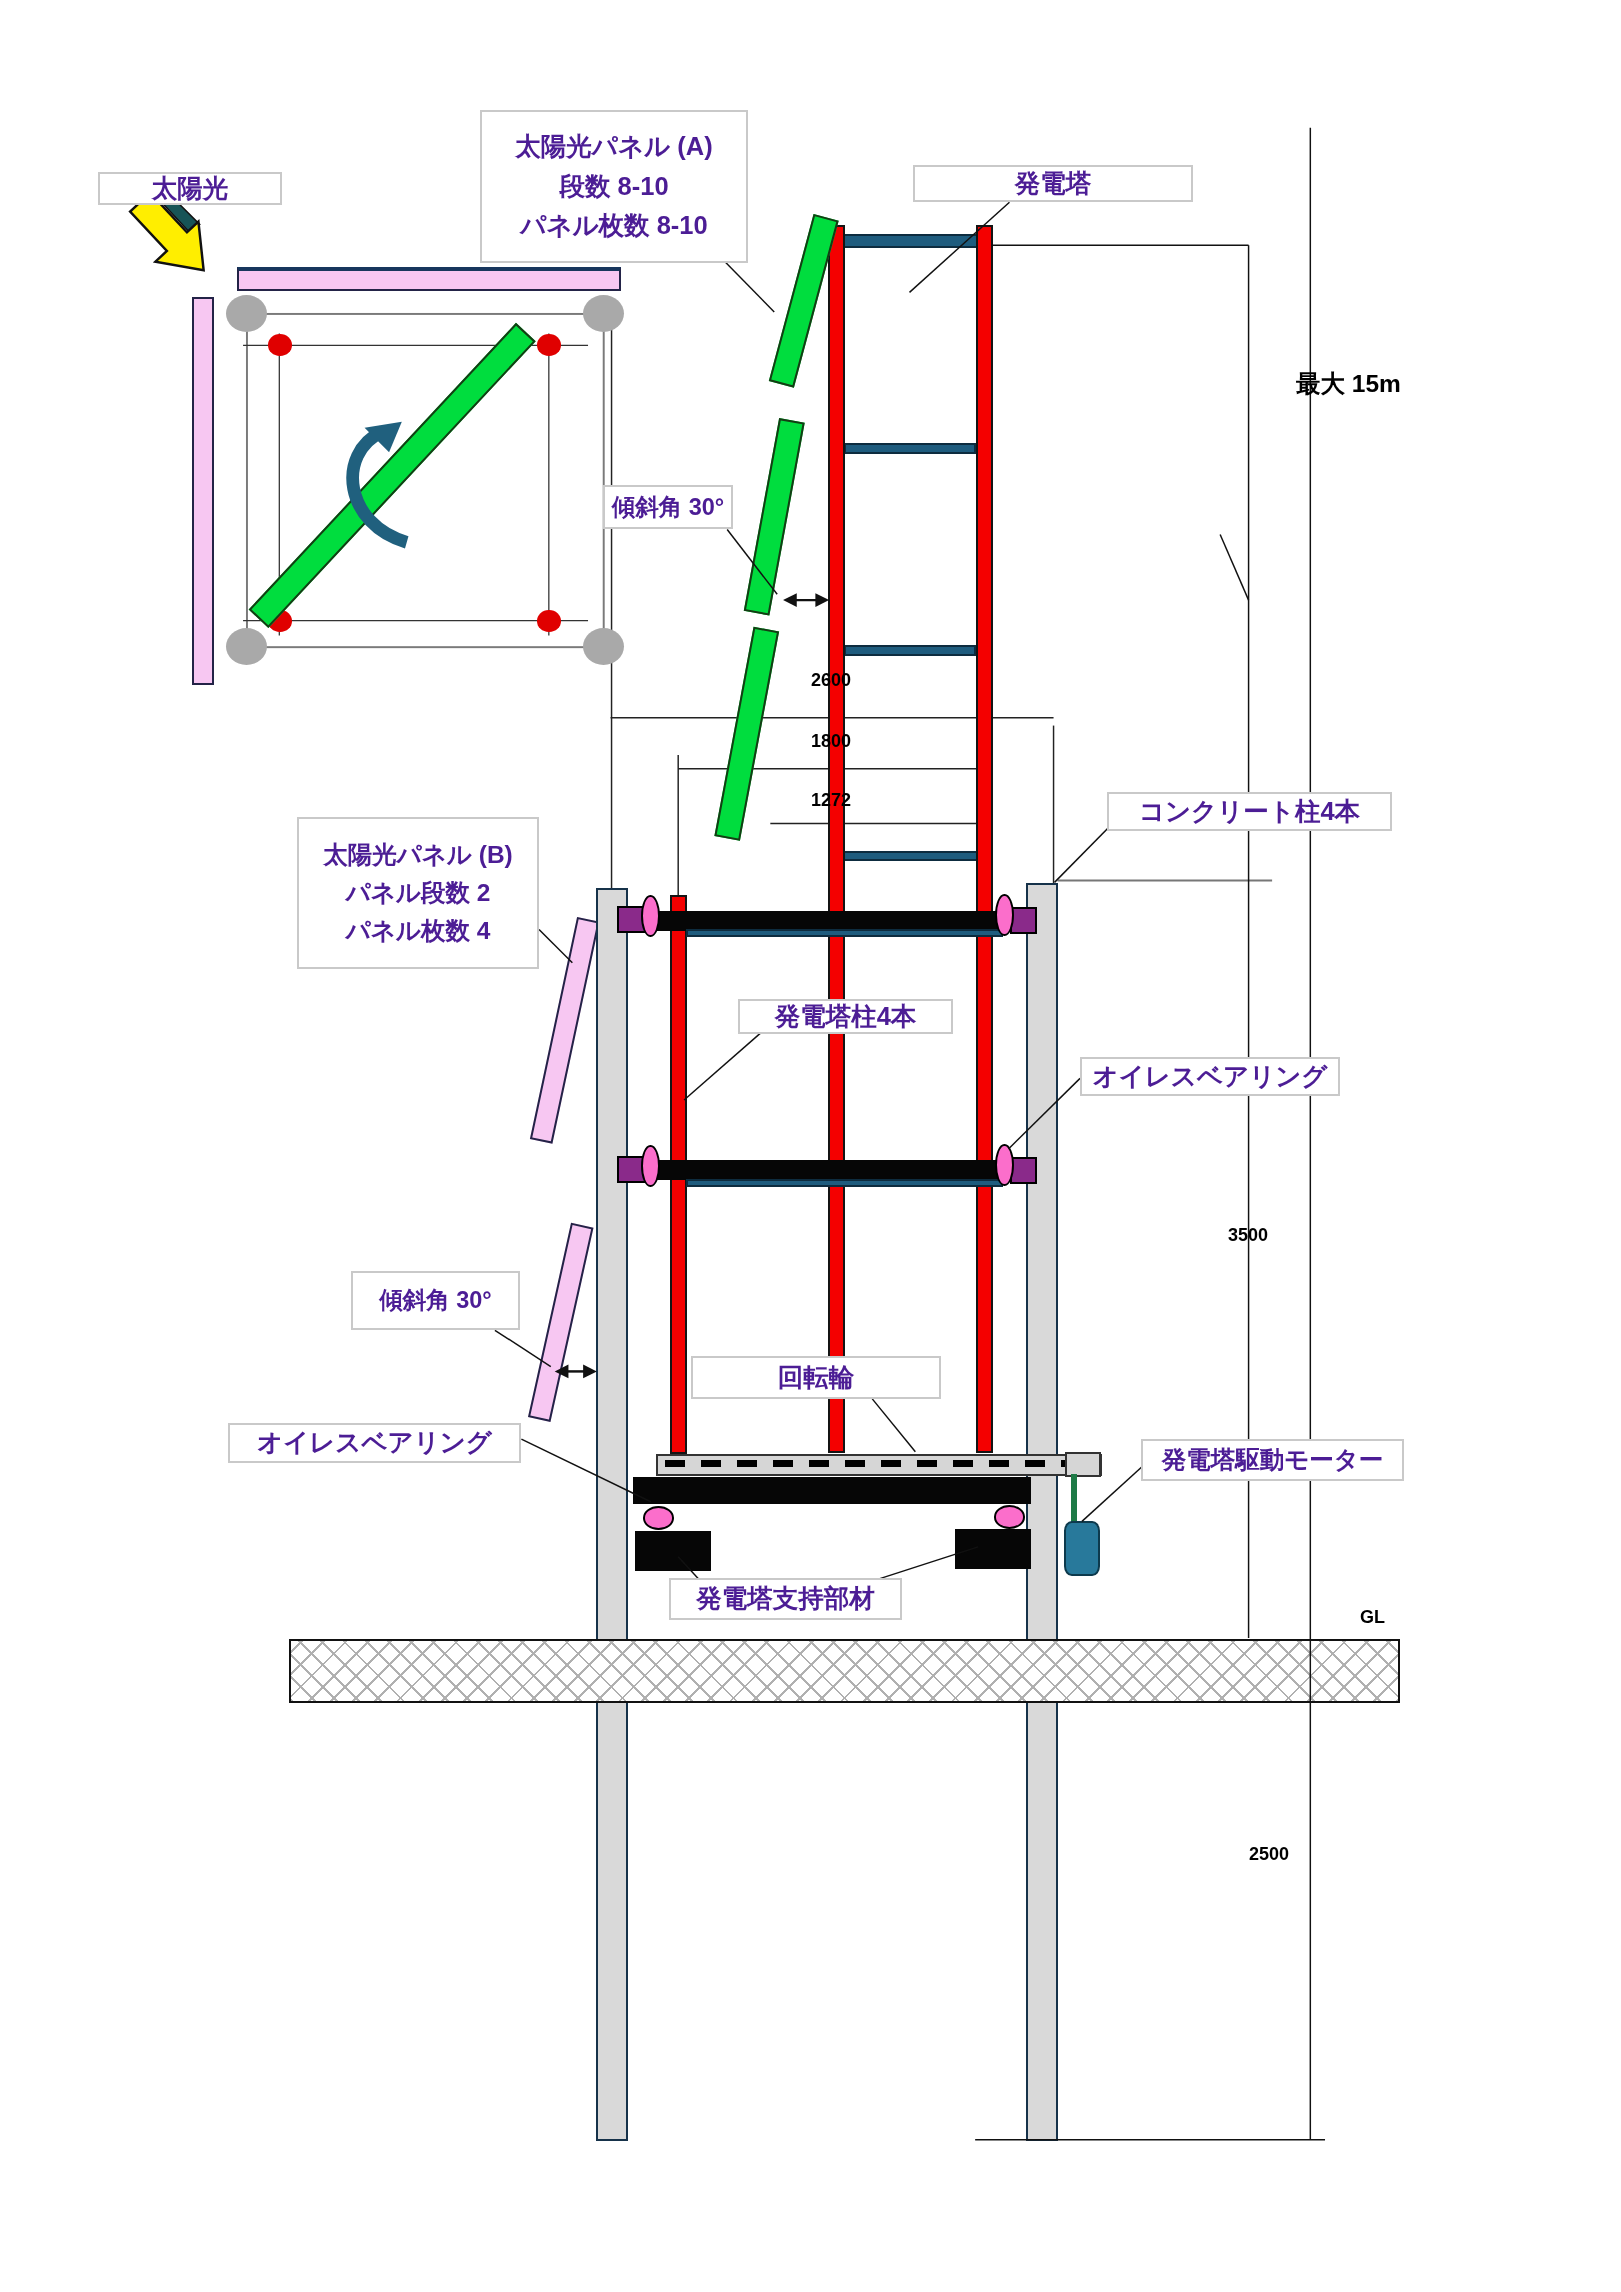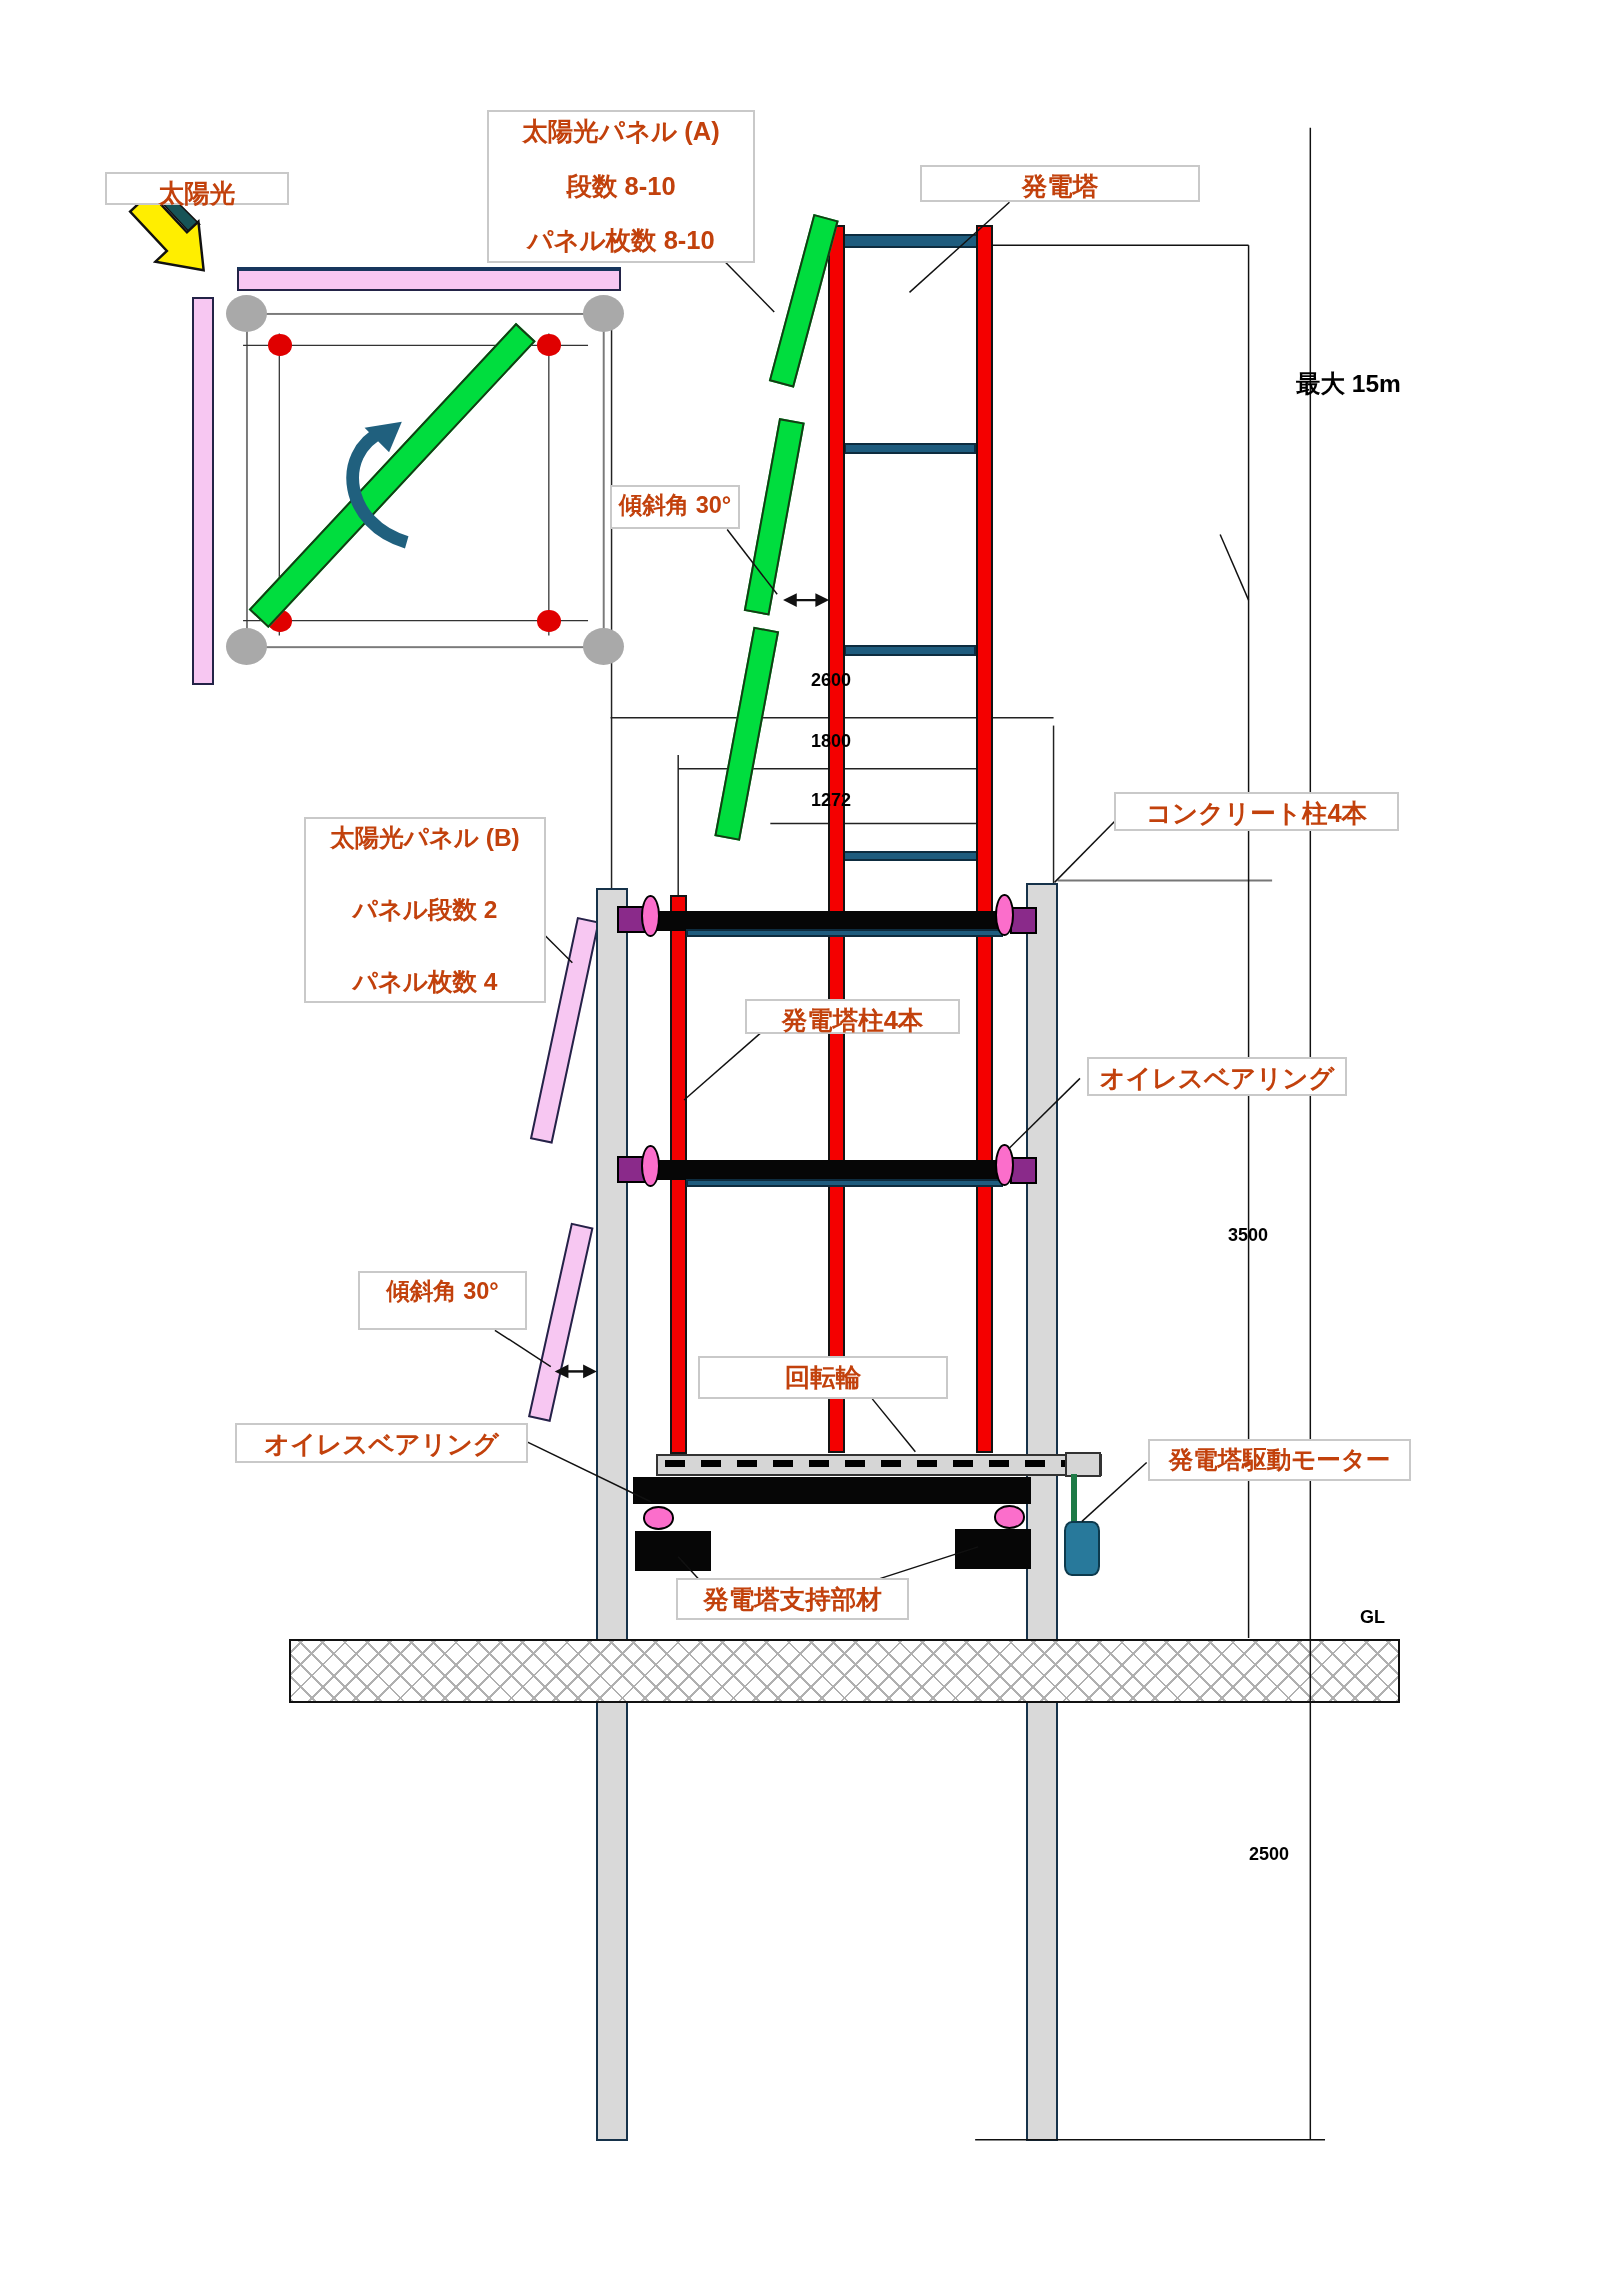--- a/index.html
+++ b/index.html
@@ -1,22 +1,22 @@
 <!DOCTYPE html>
 <html><head>
 <meta charset="utf-8">
 <style>
   html,body{margin:0;padding:0;background:#fff;}
   #canvas{position:relative;width:1621px;height:2293px;background:#fff;overflow:hidden;
           font-family:"Liberation Sans","DejaVu Sans",sans-serif;}
   .abs{position:absolute;box-sizing:border-box;}
   svg.layer{position:absolute;left:0;top:0;pointer-events:none;}
   .lbl{position:absolute;box-sizing:border-box;background:#fff;border:2px solid #c9c9c9;
-       display:flex;flex-direction:column;align-items:center;justify-content:space-between;
-       font-weight:bold;color:#c2410c;font-size:25.5px;line-height:1.55;white-space:nowrap;text-align:center;margin-left:7px;}
+       display:flex;flex-direction:column;align-items:center;justify-content:center;
+       font-weight:bold;color:#4c1d95;font-size:25.5px;line-height:1.55;white-space:nowrap;text-align:center;}
   .dim{position:absolute;font-weight:bold;color:#000;font-size:18px;text-align:center;}
   .redcol{background:#f40000;border:2px solid #141414;}
   .beam{background:#1e5c7e;border:2px solid #0d2c3f;}
   .graycol{background:#d9d9d9;border:2px solid #16324a;}
   .blackbar{background:#060606;}
   .purple{background:#8a2a8a;border:2px solid #000;}
   .pinkball{background:#fb6ecb;border:2px solid #000;border-radius:50%;}
   .pinkpanel{background:#f7c7f2;border:2px solid #232347;}
   .greenpanel{background:#00dd3e;border:2px solid #143c14;}
   .gcirc{background:#a9a9a9;border-radius:50%;}
@@ -165,21 +165,21 @@
 
   <div class="lbl" style="left:913px;top:165px;width:280px;height:37px;">
     <span>発電塔</span>
   </div>
 
 
   <div class="lbl" style="left:603px;top:485px;width:130px;height:44px;font-size:23.5px;">
     <span>傾斜角 30°</span>
   </div>
 
-  <div class="lbl" style="left:297px;top:817px;width:242px;height:186px;font-size:24.5px;gap:19px;">
+  <div class="lbl" style="left:297px;top:817px;width:242px;height:152px;font-size:24.5px;">
     <span>太陽光パネル (B)</span>
     <span>パネル段数 2</span>
     <span>パネル枚数 4</span>
   </div>
 
   <div class="lbl" style="left:1107px;top:792px;width:285px;height:39px;">
     <span>コンクリート柱4本</span>
   </div>
 
   <div class="lbl" style="left:738px;top:999px;width:215px;height:35px;">

